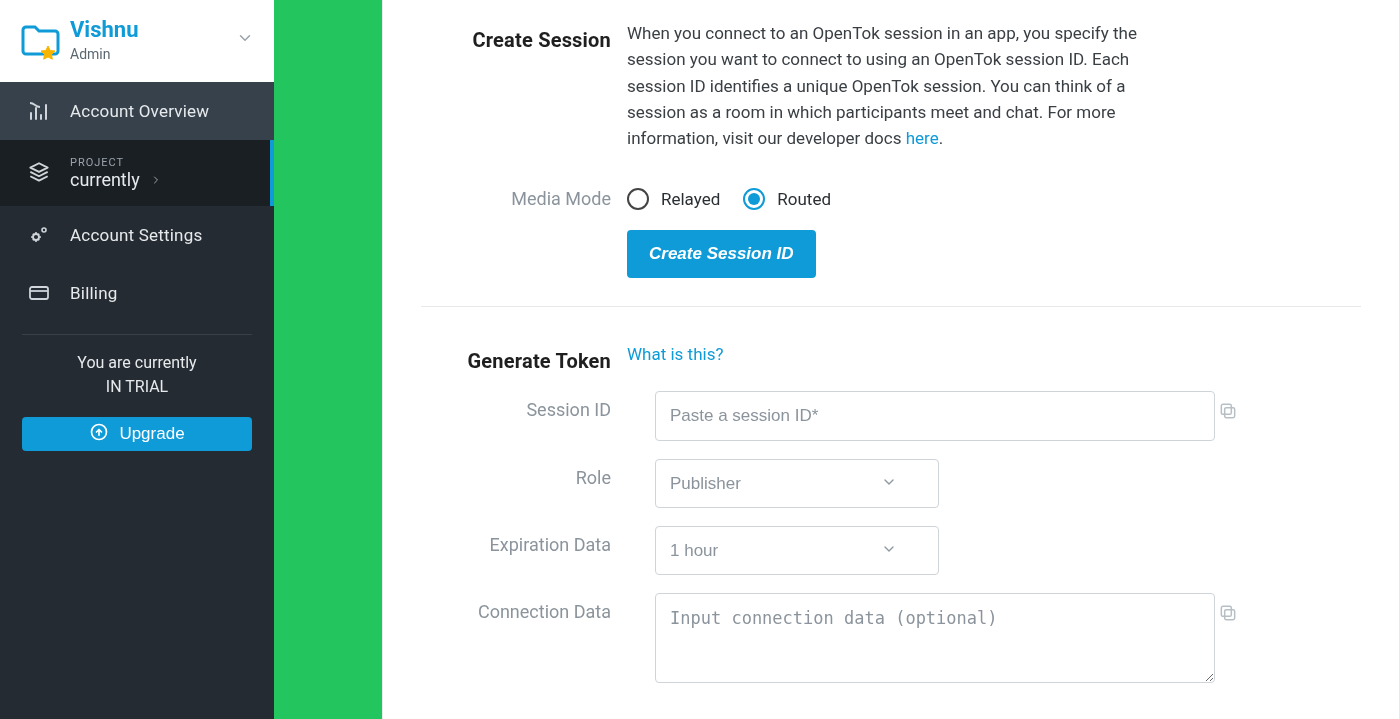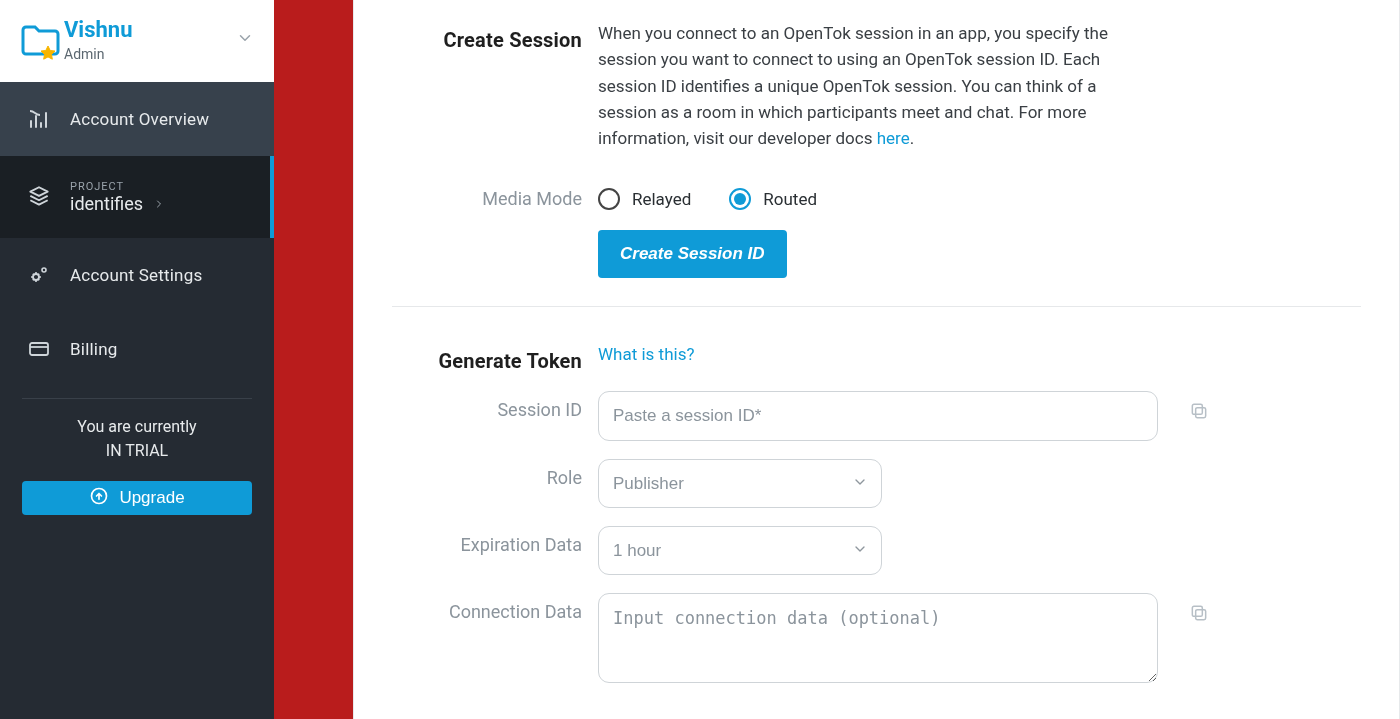--- a/index.html
+++ b/index.html
@@ -15,39 +15,39 @@
       flex-direction: column;
       flex-shrink: 0;
       position: relative;
     }
 
     .sidebar-account {
       background: #ffffff;
       padding: 18px 20px 20px 20px;
       display: flex;
       align-items: center;
-      gap: 2px;
+      gap: 8px;
       cursor: pointer;
     }
     .sidebar-account .folder-star {
       position: relative;
       width: 42px; height: 40px;
       flex-shrink: 0;
     }
     .sidebar-account .folder-star svg { display:block; }
     .account-info { flex: 1 1 auto; }
     .account-name { color: #0f9bd7; font-weight: 700; font-size: 22px; line-height: 1.1; }
     .account-role { color: #5b6770; font-size: 14px; margin-top: 4px; }
     .account-caret { color:#9aa3ab; }
 
     .nav-item {
       display: flex;
       align-items: center;
       gap: 18px;
-      padding: 24px 22px;
+      padding: 16px 22px;
       cursor: pointer;
       color: #e7eaec;
       border-left: 4px solid transparent;
     }
     .nav-item.dark { background: #37414c; }
     .nav-item.active {
       background: #1a1f24;
       border-right: 4px solid #0f9bd7;
     }
     .nav-icon {
@@ -76,23 +76,23 @@
       font-size: 17px;
       font-weight: 500;
       cursor: pointer;
       display:flex; align-items:center; justify-content:center; gap:10px;
     }
     .upgrade-btn svg { flex-shrink:0; }
 
     
     .main {
       flex: 1 1 auto;
-      background: #b91c1c;
+      background: #22c55e;
       overflow: auto;
-      padding-left: 79px; 
+      padding-left: 108px; 
       position: relative;
     }
     .card {
       background: #ffffff;
       border-left: 1px solid #e7e9eb;
       border-right: 1px solid #e7e9eb;
       min-height: 100%;
       padding: 20px 38px 40px;
     }
 
@@ -104,40 +104,40 @@
       align-items: start;
       margin-bottom: 18px;
     }
     .form-row .label { text-align: right; color:#8b949c; font-size:18px; padding-top: 8px;}
     .form-row .label.strong { color:#1f1f1f; font-weight:700; font-size:20px; letter-spacing:.2px; }
     .form-row .content { font-size:17px; color:#3a3f44; line-height:1.55; }
     .form-row .trailing { display:flex; align-items:flex-start; justify-content:center; padding-top:10px; }
 
     .link { color:#0f9bd7; cursor:pointer; }
 
-    .radio-group { display:flex; align-items:center; gap:38px; padding-top:6px; }
+    .radio-group { display:flex; align-items:center; gap:23px; padding-top:6px; }
     .radio {
       display:flex; align-items:center; gap:12px; cursor:pointer; user-select:none;
       font-size:17px; color:#2a2f33;
     }
     .radio .ring { width:22px; height:22px; border:2px solid #444; border-radius:50%; display:inline-flex; align-items:center; justify-content:center; }
     .radio .dot { width:12px; height:12px; background:#0f9bd7; border-radius:50%; display:none; }
     .radio.selected .ring { border-color:#0f9bd7; }
     .radio.selected .dot { display:block; }
 
     .primary-btn {
       background:#0f9bd7; color:#fff; border:none; border-radius:4px;
       padding: 14px 22px; font-size:17px; font-weight:700; cursor:pointer;font-style:italic;
     }
 
     .section-divider { border:0; border-top:1px solid #e6e8ea; margin: 24px 0 34px; }
 
     .input, .select, .textarea {
-      width:100%; border:1px solid #cfd4d8; border-radius:11px; font-size:17px;
-      padding: 14px 14px; color:#2a2f33; background:#fff;
+      width:100%; border:1px solid #cfd4d8; border-radius:4px; font-size:17px;
+      padding: 14px 14px; color:#2a2f33; background:#fff;margin-left:28px;
     }
     .input::placeholder, .textarea::placeholder { color:#8b949c; }
     .select { appearance:none; -webkit-appearance:none; -moz-appearance:none; color:#8b949c; position:relative; }
     .select-wrap { position:relative; width: 284px; }
     .select-wrap .caret { position:absolute; right:14px; top:50%; transform:translateY(-50%); color:#8f979e; pointer-events:none; }
     .textarea { min-height: 90px; resize: vertical; }
 
     .copy-icon { color:#b7bfc6; cursor:pointer; }
   </style>
 </head>
@@ -175,21 +175,21 @@
 
   <div class="nav-item active">
     <span class="nav-icon">
       <svg width="26" height="26" viewBox="0 0 24 24">
           <path d="M12 3l8 4-8 4-8-4 8-4zM4 11l8 4 8-4M4 15l8 4 8-4" stroke="currentColor" stroke-width="1.8" fill="none" stroke-linejoin="round"></path>
         </svg>
     </span>
     <span class="nav-sub">
       <span class="kicker">PROJECT</span>
       <span class="value">
-        <span>identifies</span>
+        <span>currently</span>
         <span class="chev">
           <svg width="12" height="12" viewBox="0 0 24 24">
               <path d="M9 6l6 6-6 6" stroke="currentColor" stroke-width="2" fill="none" stroke-linecap="round" stroke-linejoin="round"></path>
             </svg>
         </span>
       </span>
     </span>
   </div>
 
   <div class="nav-item">

